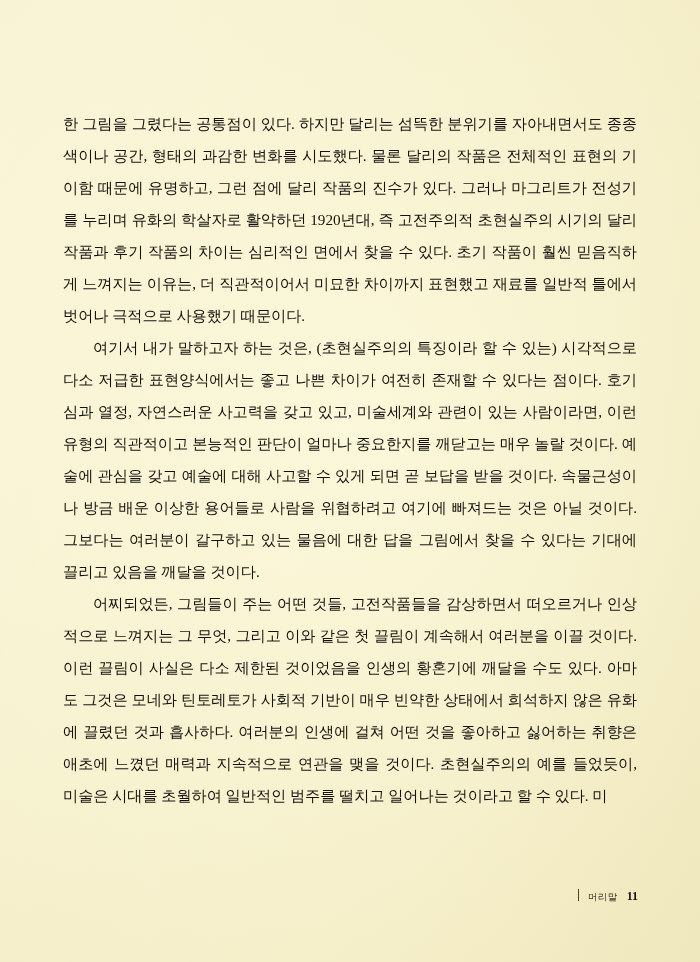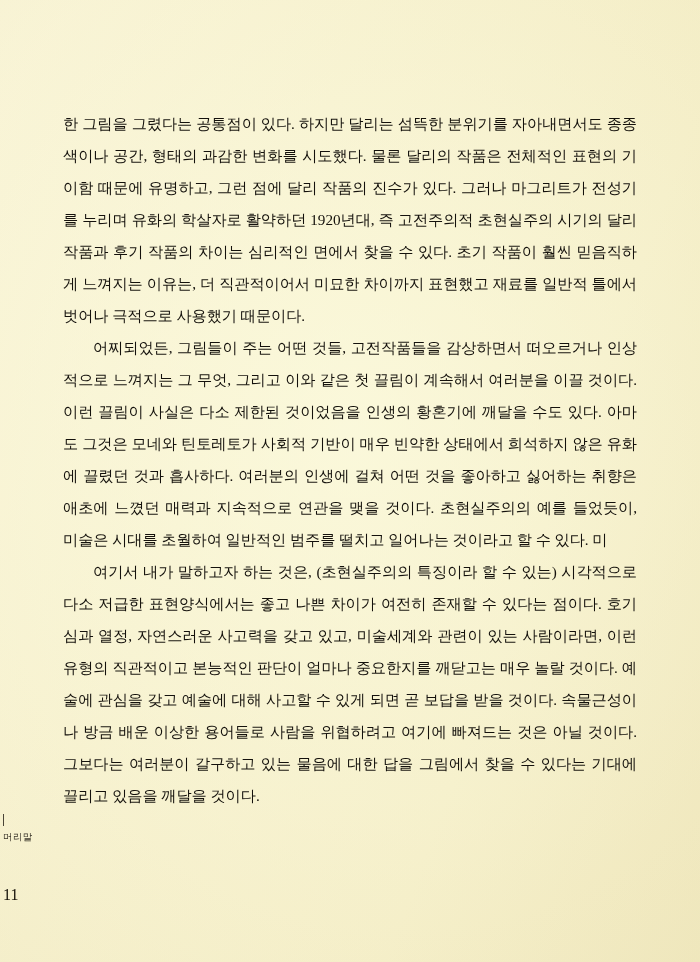--- a/index.html
+++ b/index.html
@@ -47,52 +47,51 @@
   .footer {
     position: absolute;
     left: 0;
     right: 62px;
     bottom: 58px;
     display: flex;
     justify-content: flex-end;
     align-items: baseline;
     gap: 6px;
     color: #1a160f;
-    flex-direction: column;
   }
   .footer .rule {
     display: inline-block;
     width: 1px;
     height: 12px;
     background: #4a4436;
     margin-right: 3px;
     position: relative;
     top: 1px;
   }
   .footer .section {
     font-size: 9.5px;
     letter-spacing: 0.4px;
     color: #3a352a;
   }
   .footer .pageno {
-    font-size: 16px;
-    font-weight: normal;
+    font-size: 12px;
+    font-weight: bold;
     color: #141108;
     margin-left: 3px;
     margin-top: 36px;
   }
 </style>
 </head>
 <body>
 
 <div class="page">
   <div class="content">
     <p class="para">한 그림을 그렸다는 공통점이 있다. 하지만 달리는 섬뜩한 분위기를 자아내면서도 종종 색이나 공간, 형태의 과감한 변화를 시도했다. 물론 달리의 작품은 전체적인 표현의 기이함 때문에 유명하고, 그런 점에 달리 작품의 진수가 있다. 그러나 마그리트가 전성기를 누리며 유화의 학살자로 활약하던 1920년대, 즉 고전주의적 초현실주의 시기의 달리 작품과 후기 작품의 차이는 심리적인 면에서 찾을 수 있다. 초기 작품이 훨씬 믿음직하게 느껴지는 이유는, 더 직관적이어서 미묘한 차이까지 표현했고 재료를 일반적 틀에서 벗어나 극적으로 사용했기 때문이다.</p>
+    <p class="para indent">여기서 내가 말하고자 하는 것은, (초현실주의의 특징이라 할 수 있는) 시각적으로 다소 저급한 표현양식에서는 좋고 나쁜 차이가 여전히 존재할 수 있다는 점이다. 호기심과 열정, 자연스러운 사고력을 갖고 있고, 미술세계와 관련이 있는 사람이라면, 이런 유형의 직관적이고 본능적인 판단이 얼마나 중요한지를 깨닫고는 매우 놀랄 것이다. 예술에 관심을 갖고 예술에 대해 사고할 수 있게 되면 곧 보답을 받을 것이다. 속물근성이나 방금 배운 이상한 용어들로 사람을 위협하려고 여기에 빠져드는 것은 아닐 것이다. 그보다는 여러분이 갈구하고 있는 물음에 대한 답을 그림에서 찾을 수 있다는 기대에 끌리고 있음을 깨달을 것이다.</p>
     <p class="para indent">어찌되었든, 그림들이 주는 어떤 것들, 고전작품들을 감상하면서 떠오르거나 인상적으로 느껴지는 그 무엇, 그리고 이와 같은 첫 끌림이 계속해서 여러분을 이끌 것이다. 이런 끌림이 사실은 다소 제한된 것이었음을 인생의 황혼기에 깨달을 수도 있다. 아마도 그것은 모네와 틴토레토가 사회적 기반이 매우 빈약한 상태에서 희석하지 않은 유화에 끌렸던 것과 흡사하다. 여러분의 인생에 걸쳐 어떤 것을 좋아하고 싫어하는 취향은 애초에 느꼈던 매력과 지속적으로 연관을 맺을 것이다. 초현실주의의 예를 들었듯이, 미술은 시대를 초월하여 일반적인 범주를 떨치고 일어나는 것이라고 할 수 있다. 미</p>
-    <p class="para indent">여기서 내가 말하고자 하는 것은, (초현실주의의 특징이라 할 수 있는) 시각적으로 다소 저급한 표현양식에서는 좋고 나쁜 차이가 여전히 존재할 수 있다는 점이다. 호기심과 열정, 자연스러운 사고력을 갖고 있고, 미술세계와 관련이 있는 사람이라면, 이런 유형의 직관적이고 본능적인 판단이 얼마나 중요한지를 깨닫고는 매우 놀랄 것이다. 예술에 관심을 갖고 예술에 대해 사고할 수 있게 되면 곧 보답을 받을 것이다. 속물근성이나 방금 배운 이상한 용어들로 사람을 위협하려고 여기에 빠져드는 것은 아닐 것이다. 그보다는 여러분이 갈구하고 있는 물음에 대한 답을 그림에서 찾을 수 있다는 기대에 끌리고 있음을 깨달을 것이다.</p>
   </div>
 
   <div class="footer">
     <span class="rule"></span>
     <span class="section">머리말</span>
     <span class="pageno">11</span>
   </div>
 </div>
 
 </body></html>

